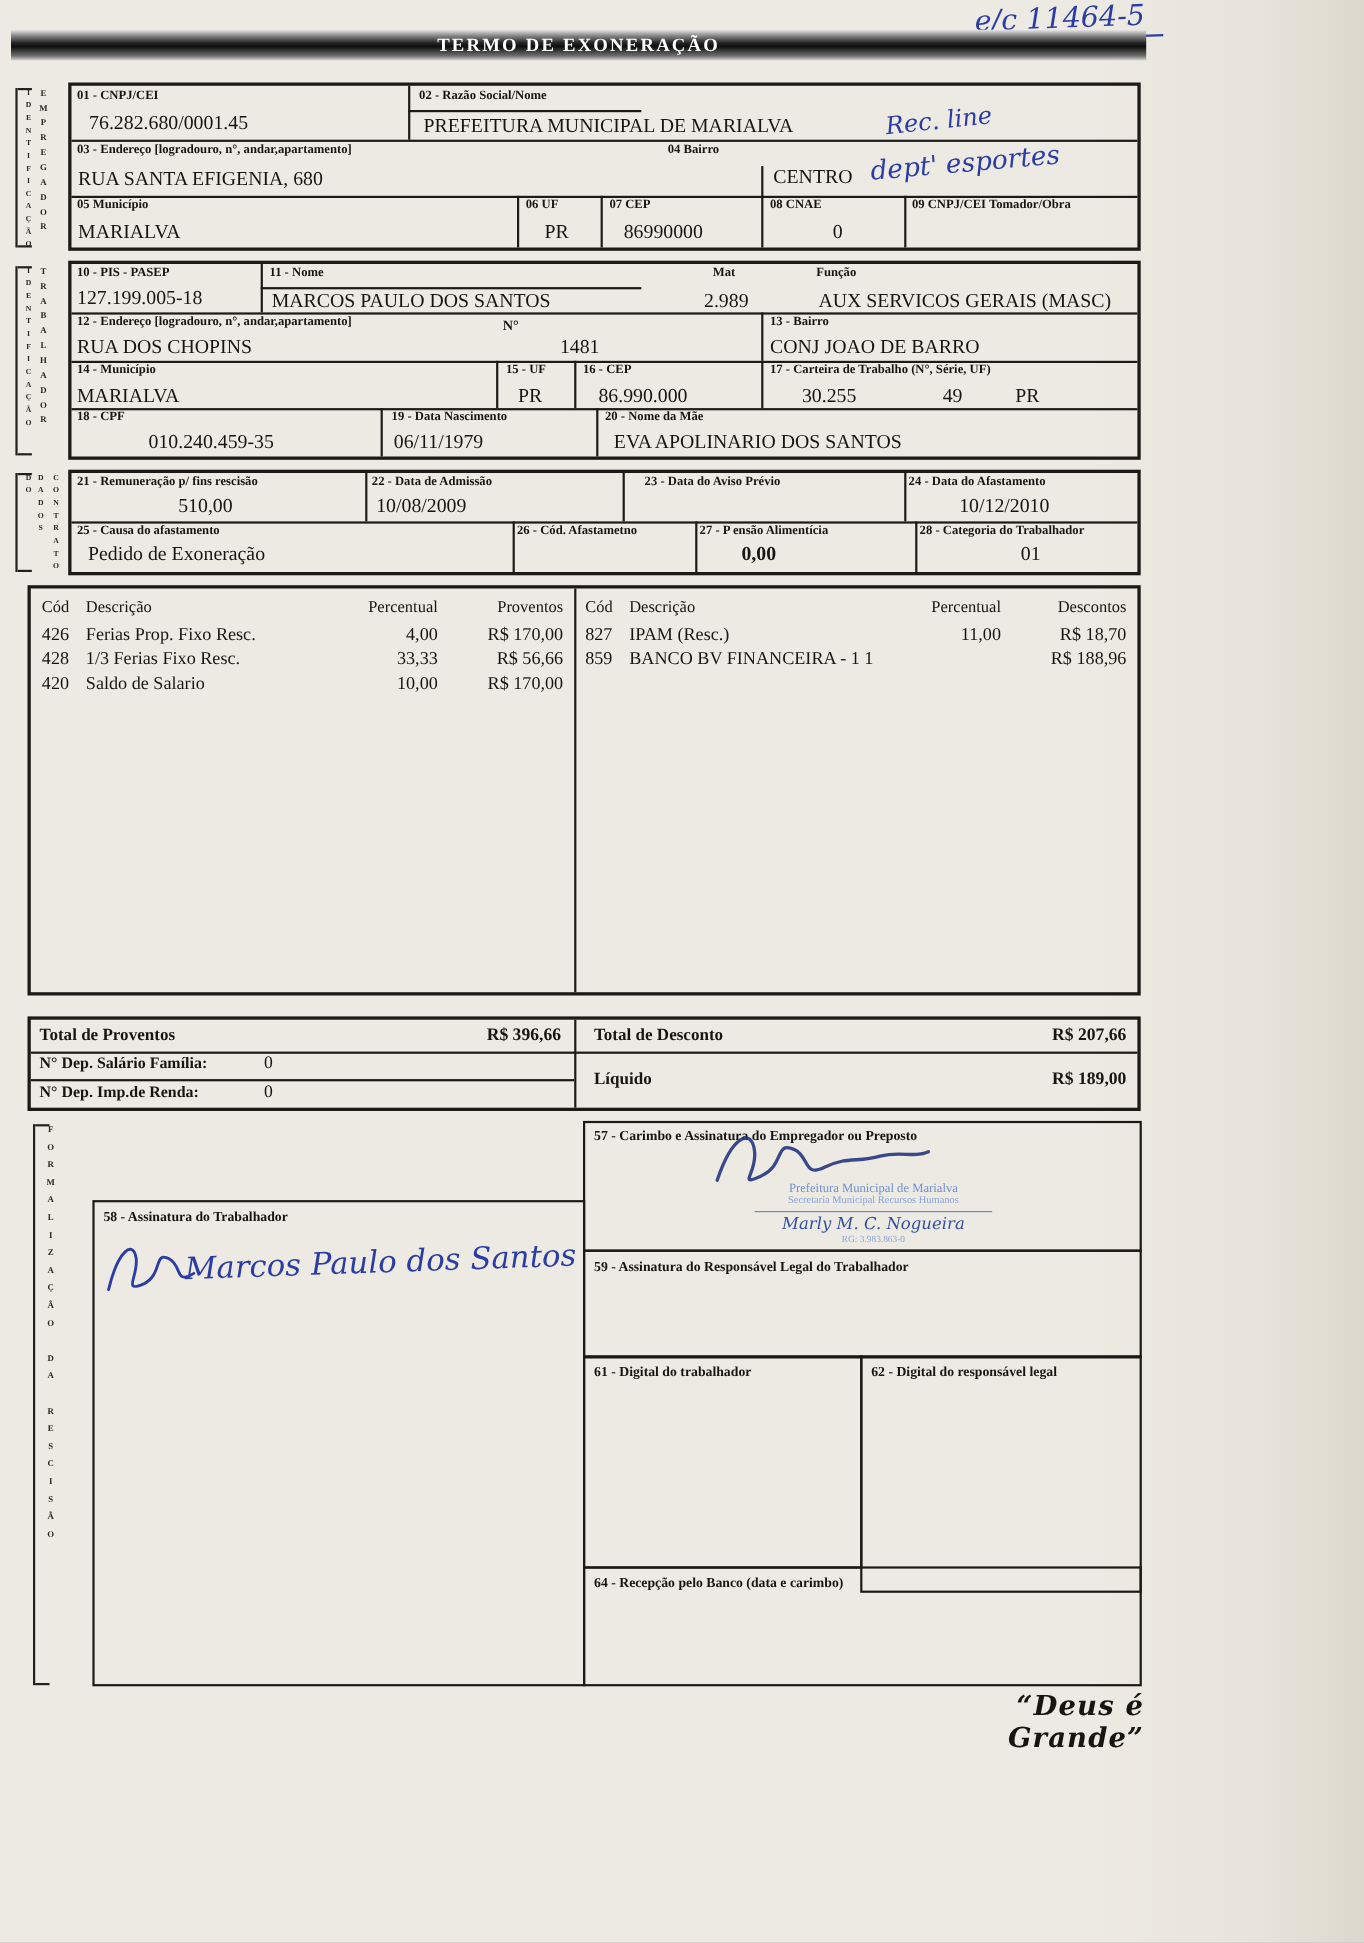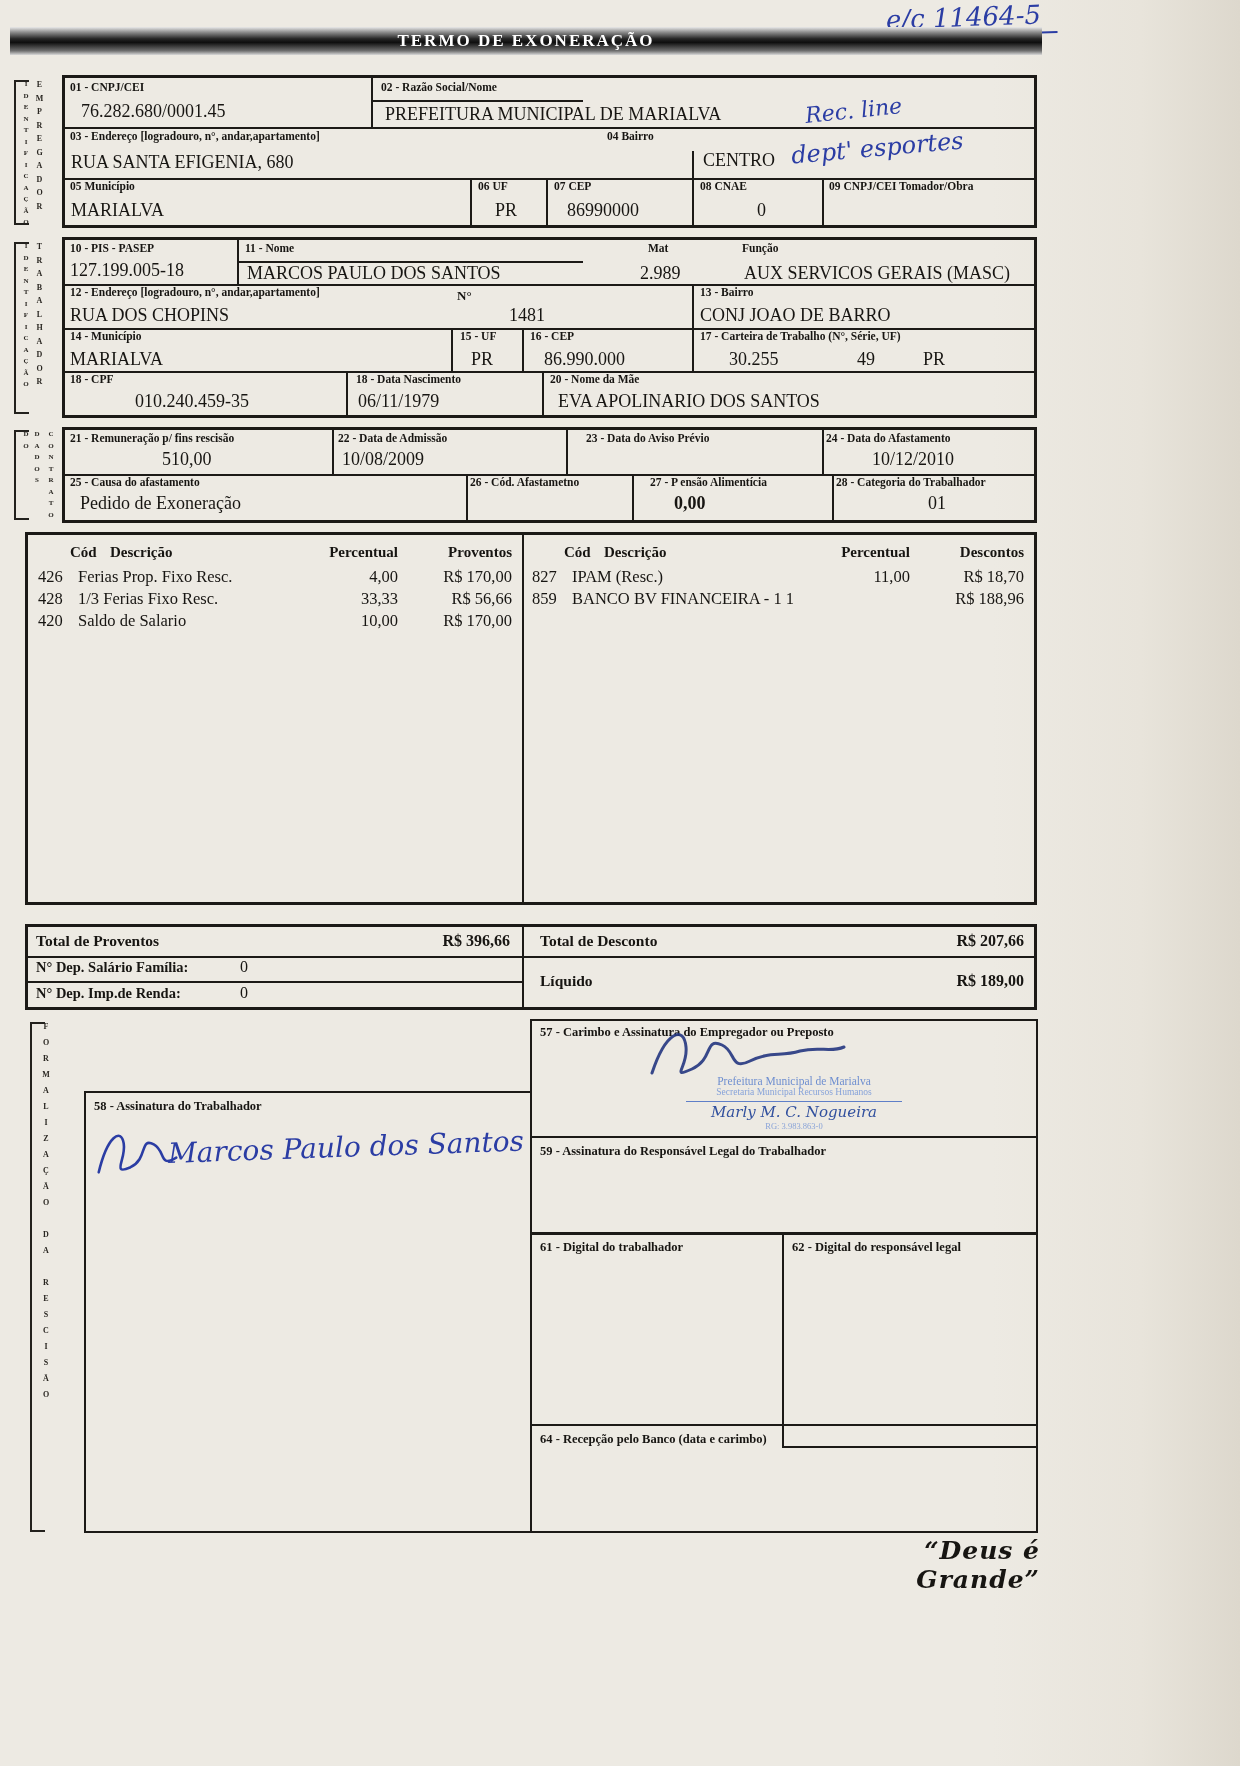--- a/index.html
+++ b/index.html
@@ -27,21 +27,21 @@
   .hline { position:absolute; height:2px; background:#1c1a17; left:0; right:0; }
   .note { position:absolute; white-space:nowrap; }
   .side { position:absolute; display:flex; gap:3px; padding-left:4px; border-left:2px solid #23211d; }
   .side::before, .side::after { content:""; position:absolute; left:0; width:13px; height:2px; background:#23211d; }
   .side::before { top:0; } .side::after { bottom:0; }
   .sidecol { writing-mode:vertical-rl; text-orientation:upright; font-weight:bold; color:#2a2722;
              font-size:7px; letter-spacing:3.5px; line-height:11px; }
   .sidecol.big { font-size:8px; letter-spacing:4.5px; }
   .thalf { position:absolute; top:0; height:100%; padding:6px 10px; }
   .trow { display:flex; line-height:22px; font-size:16.5px; }
-  .trow.thead { font-weight:bold; font-size:15px; margin-bottom:3px;margin-left:32px; }
+  .trow.thead { font-weight:normal; font-size:15px; margin-bottom:3px; }
   .tc-cod { width:40px; }
   .tc-desc { flex:1; }
   .tc-pct { width:84px; text-align:right; }
   .tc-val { width:114px; text-align:right; }
   .tlabel { position:absolute; font-weight:bold; font-size:15.5px; white-space:nowrap; }
   .tval { position:absolute; font-weight:bold; font-size:16px; text-align:right; white-space:nowrap; }
   .blbl { position:absolute; font-weight:bold; font-size:12.5px; white-space:nowrap; }
   .sigrow { position:absolute; left:6px; top:26px; display:flex; align-items:center; transform:rotate(-2deg); }
   .sig-text { font-size:28px; margin-left:-10px; }
   .stamp { position:absolute; left:112px; top:54px; width:300px; text-align:center; }
@@ -144,21 +144,21 @@
     <span class="val" style="left:406px; top:109px;">PR</span>
     <span class="lbl" style="left:465px; top:90px;">16 - CEP</span>
     <span class="val" style="left:479px; top:109px;">86.990.000</span>
     <span class="lbl" style="left:635px; top:90px;">17 - Carteira de Trabalho (N°, Série, UF)</span>
     <span class="val" style="left:664px; top:109px;">30.255</span>
     <span class="val" style="left:792px; top:109px;">49</span>
     <span class="val" style="left:858px; top:109px;">PR</span>
 
     <span class="lbl" style="left:5px; top:133px;">18 - CPF</span>
     <span class="val" style="left:70px; top:151px;">010.240.459-35</span>
-    <span class="lbl" style="left:291px; top:133px;">18 - Data Nascimento</span>
+    <span class="lbl" style="left:291px; top:133px;">19 - Data Nascimento</span>
     <span class="val" style="left:293px; top:151px;">06/11/1979</span>
     <span class="lbl" style="left:485px; top:133px;">20 - Nome da Mãe</span>
     <span class="val" style="left:493px; top:151px;">EVA APOLINARIO DOS SANTOS</span>
   </div>
 
   <div class="side" style="left:14px; top:430px; height:90px; width:44px;">
     <span class="sidecol">DADOS DO</span>
     <span class="sidecol">CONTRATO</span>
   </div>
 
@@ -177,21 +177,21 @@
     <span class="val" style="left:277px; top:19px;">10/08/2009</span>
     <span class="lbl" style="left:521px; top:2px;">23 - Data do Aviso Prévio</span>
     <span class="val" style="left:560px; top:19px;"></span>
     <span class="lbl" style="left:761px; top:2px;">24 - Data do Afastamento</span>
     <span class="val" style="left:807px; top:19px;">10/12/2010</span>
 
     <span class="lbl" style="left:5px; top:46px;">25 - Causa do afastamento</span>
     <span class="val" style="left:15px; top:63px;">Pedido de Exoneração</span>
     <span class="lbl" style="left:405px; top:46px;">26 - Cód. Afastametno</span>
     <span class="val" style="left:440px; top:63px;"></span>
-    <span class="lbl" style="left:571px; top:46px;margin-left:14px;">27 - P ensão Alimentícia</span>
+    <span class="lbl" style="left:571px; top:46px;">27 - P ensão Alimentícia</span>
     <span class="val" style="left:609px; top:63px;font-weight:bold;">0,00</span>
     <span class="lbl" style="left:771px; top:46px;">28 - Categoria do Trabalhador</span>
     <span class="val" style="left:863px; top:63px;">01</span>
   </div>
 
   <div class="sec" style="left:25px; top:532px; width:1012px; height:373px;">
     <i class="vline" style="left:494px; top:0; height:367px;"></i>
 
     <div class="thalf" style="left:0; width:494px;">
       <div class="trow thead">

